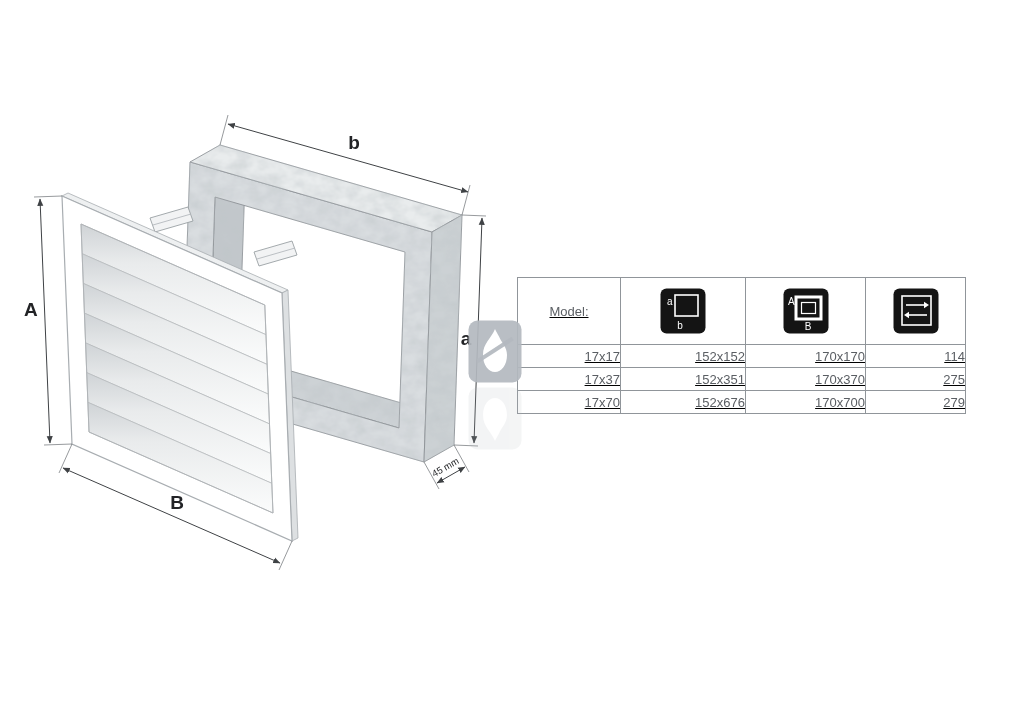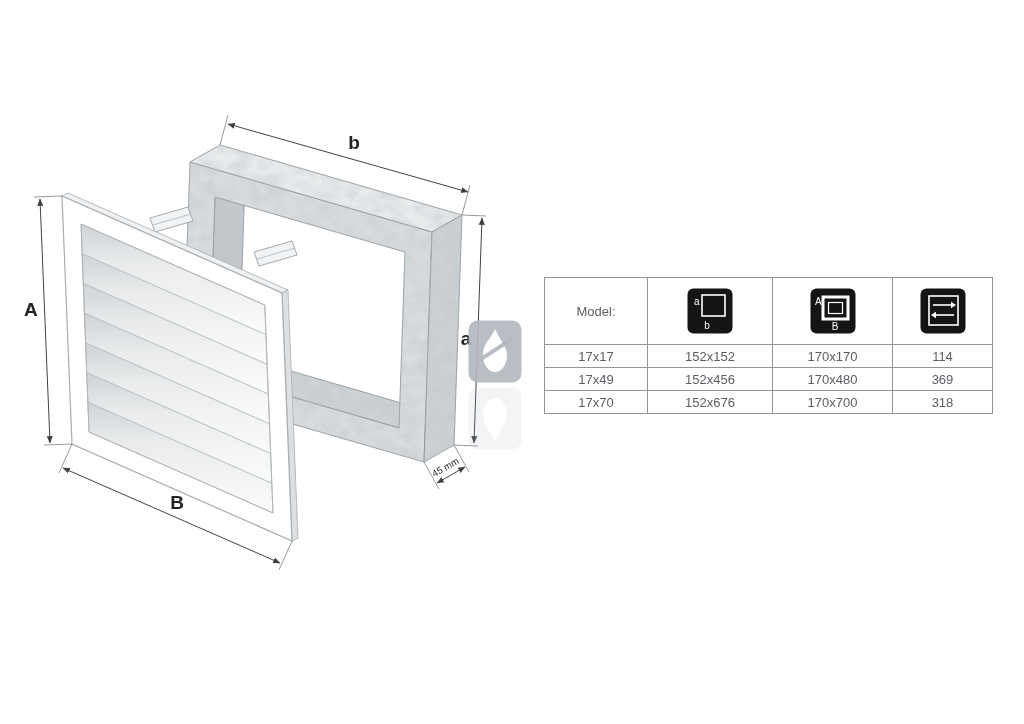--- a/index.html
+++ b/index.html
@@ -1,24 +1,24 @@
 <!DOCTYPE html>
 <html><head>
 <meta charset="utf-8">
 <style>
   html,body{margin:0;padding:0;background:#ffffff;}
   .canvas{position:relative;width:1024px;height:724px;background:#ffffff;overflow:hidden;
           font-family:"Liberation Sans", sans-serif;}
   .drawing-svg{position:absolute;left:0;top:0;z-index:1;}
-  .spec-table{position:absolute;left:544px;top:277px;z-index:2;}
+  .spec-table{position:absolute;left:517px;top:277px;z-index:2;text-decoration:underline;}
   .spec-table table{border-collapse:collapse;table-layout:fixed;}
   .spec-table th,.spec-table td{border:1px solid #90959a;text-align:center;vertical-align:middle;
       color:#5a5e63;font-size:13px;font-weight:400;background:#ffffff;padding:0;}
   .spec-table th{height:66px;}
-  .spec-table td{height:22px;}
+  .spec-table td{height:22px;text-align:right;}
   .col-model{width:103px;} .col-inner{width:125px;} .col-outer{width:120px;} .col-area{width:100px;}
   .model-head{font-size:14px;color:#43474c;}
   .icon-wrap{display:flex;align-items:center;justify-content:center;}
   .watermark{position:absolute;left:468px;top:320px;z-index:3;pointer-events:none;}
   .dimtext{font-weight:bold;font-size:19px;fill:#222326;}
   .depthtext{font-size:9.5px;fill:#222326;}
 </style>
 </head>
 <body>
 
@@ -159,30 +159,30 @@
         </tr>
       </thead>
       <tbody>
         <tr>
           <td>17x17</td>
           <td>152x152</td>
           <td>170x170</td>
           <td>114</td>
         </tr>
         <tr>
-          <td>17x49</td>
-          <td>152x456</td>
-          <td>170x480</td>
-          <td>369</td>
+          <td>17x37</td>
+          <td>152x351</td>
+          <td>170x370</td>
+          <td>275</td>
         </tr>
         <tr>
           <td>17x70</td>
           <td>152x676</td>
           <td>170x700</td>
-          <td>318</td>
+          <td>279</td>
         </tr>
       </tbody>
     </table>
   </div>
 
   <div class="watermark">
     <svg width="54" height="132" viewBox="0 0 54 132">
       <g>
         <rect x="0.5" y="0.5" width="53" height="62" rx="9" fill="#b3b9bf" opacity="0.92"></rect>
         <path d="M27 9 C23 19 15 23 15 35 C15 45 20.5 52 27 52 C33.5 52 39 45 39 35

